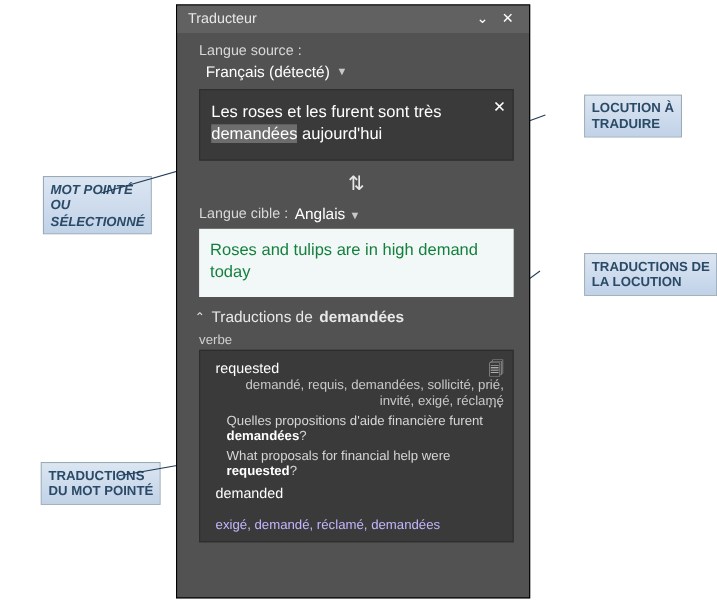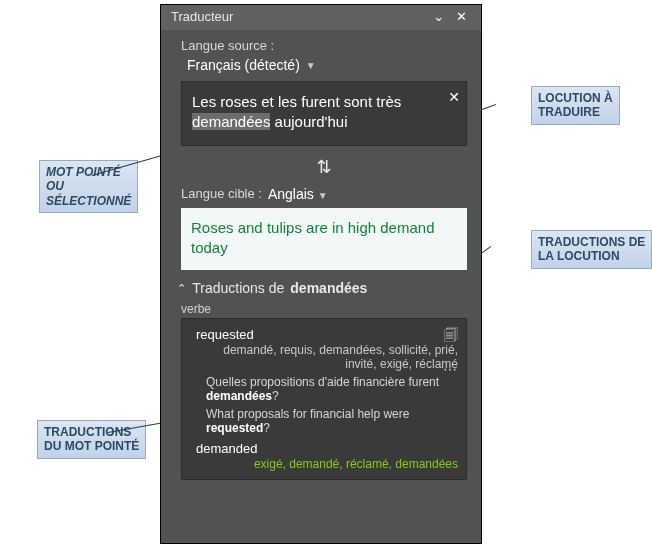--- a/index.html
+++ b/index.html
@@ -80,21 +80,21 @@
     position:absolute; right:8px; top:42px; font-size:14px;
     color:#d0d0d0; cursor:pointer; letter-spacing:1px;
   }
   .entry { margin:2px 0 6px 6px; }
   .entry .headword { color:#fff; font-size:13px; }
   .entry .syn { color:#c8c8c8; font-size:12px; margin-top:1px;text-align:right; }
   .entry .ex { color:#d6d6d6; font-size:12px; margin:4px 0 0 10px; }
   .entry .ex b { font-weight:700; color:#fff; }
   .entry2 { margin:6px 0 0 6px; }
   .entry2 .headword { color:#fff; font-size:13px; }
-  .entry2 .syn { color:#84cc16; font-size:12px; margin-top:1px;text-align:right; }
+  .entry2 .syn { color:#c4b5fd; font-size:12px; margin-top:14px; }
 
   
   .callout {
     position:absolute;
     background:linear-gradient(#dce6f2,#c1d2e8);
     border:1px solid #9ab;
     font-family:Arial, sans-serif;
     font-weight:700; font-size:12px; color:#2a4a66;
     padding:4px 6px; line-height:1.2;
     white-space:pre;

